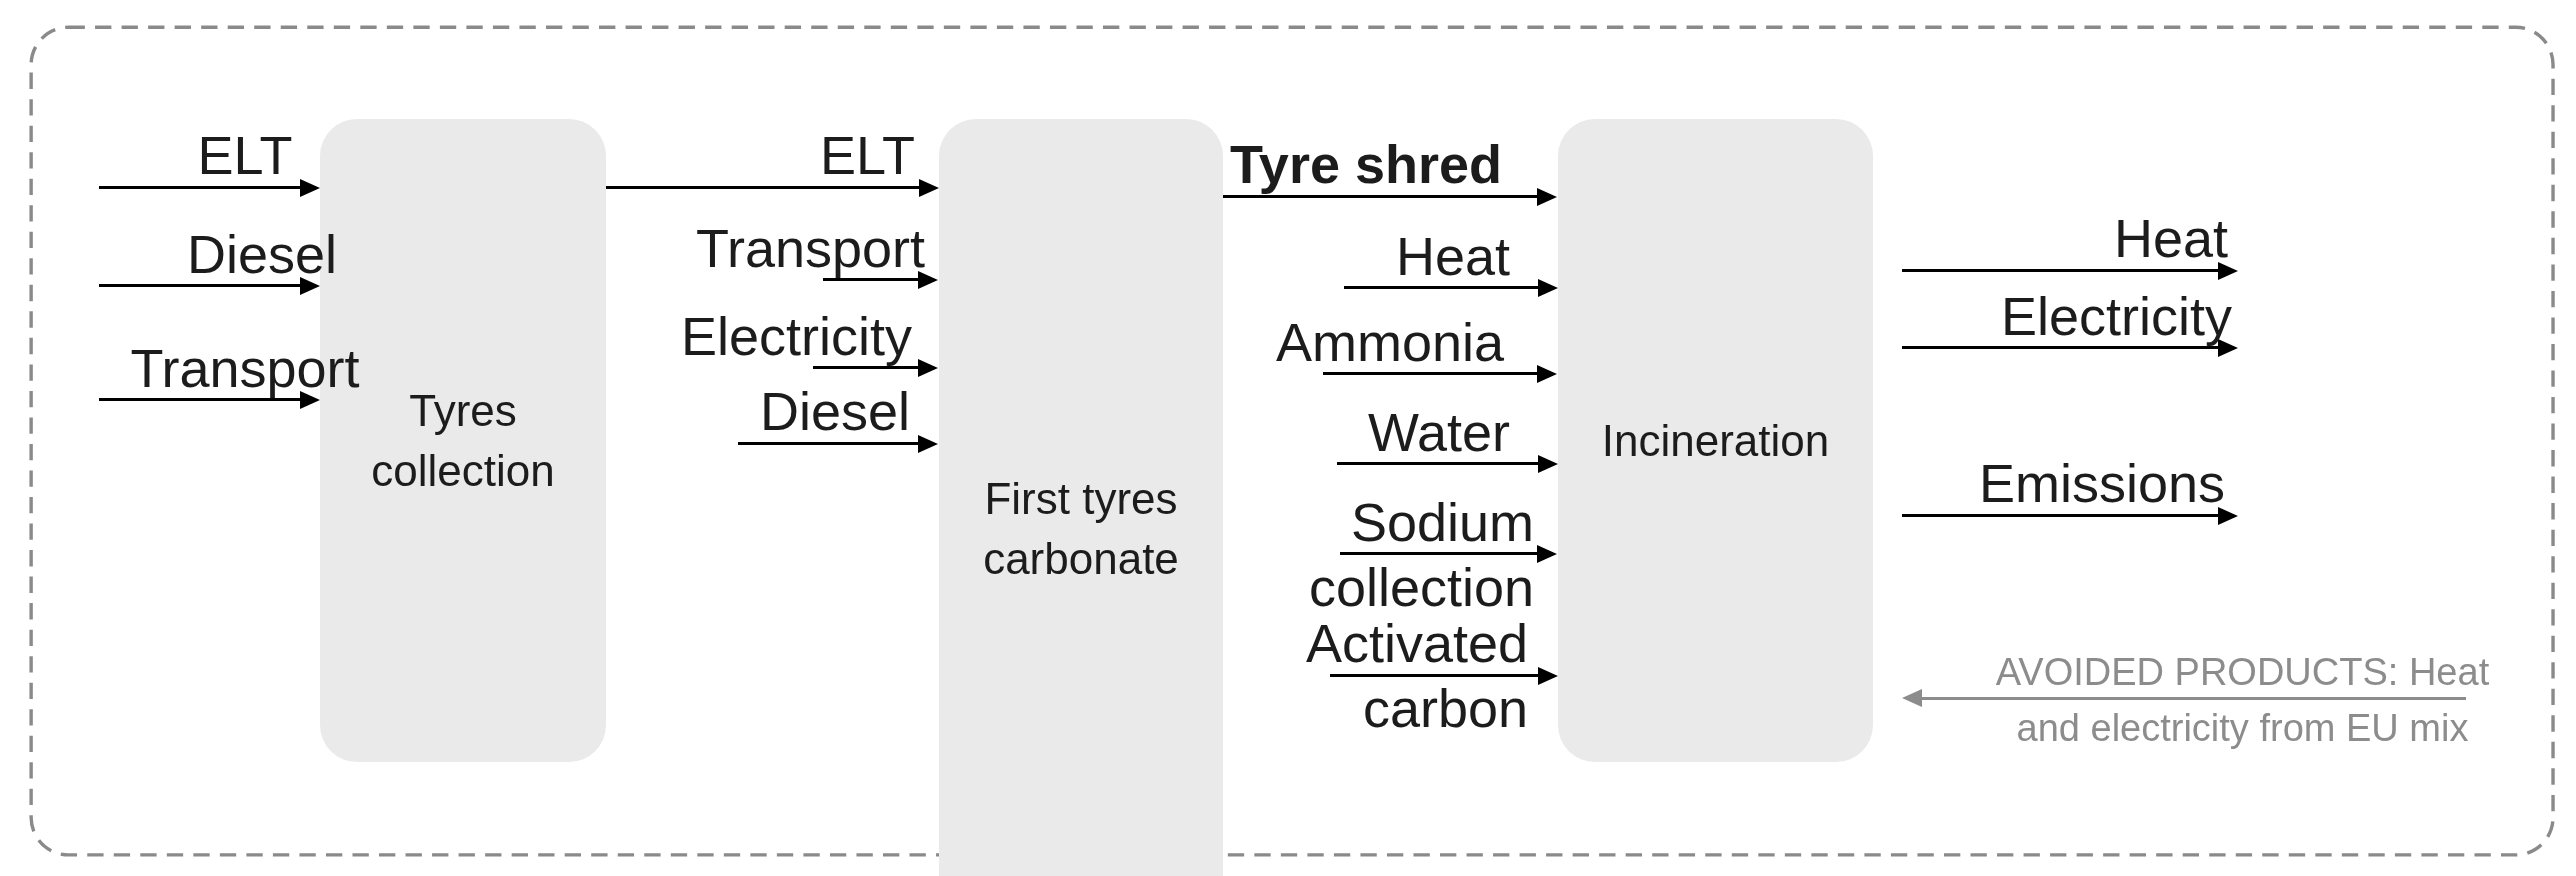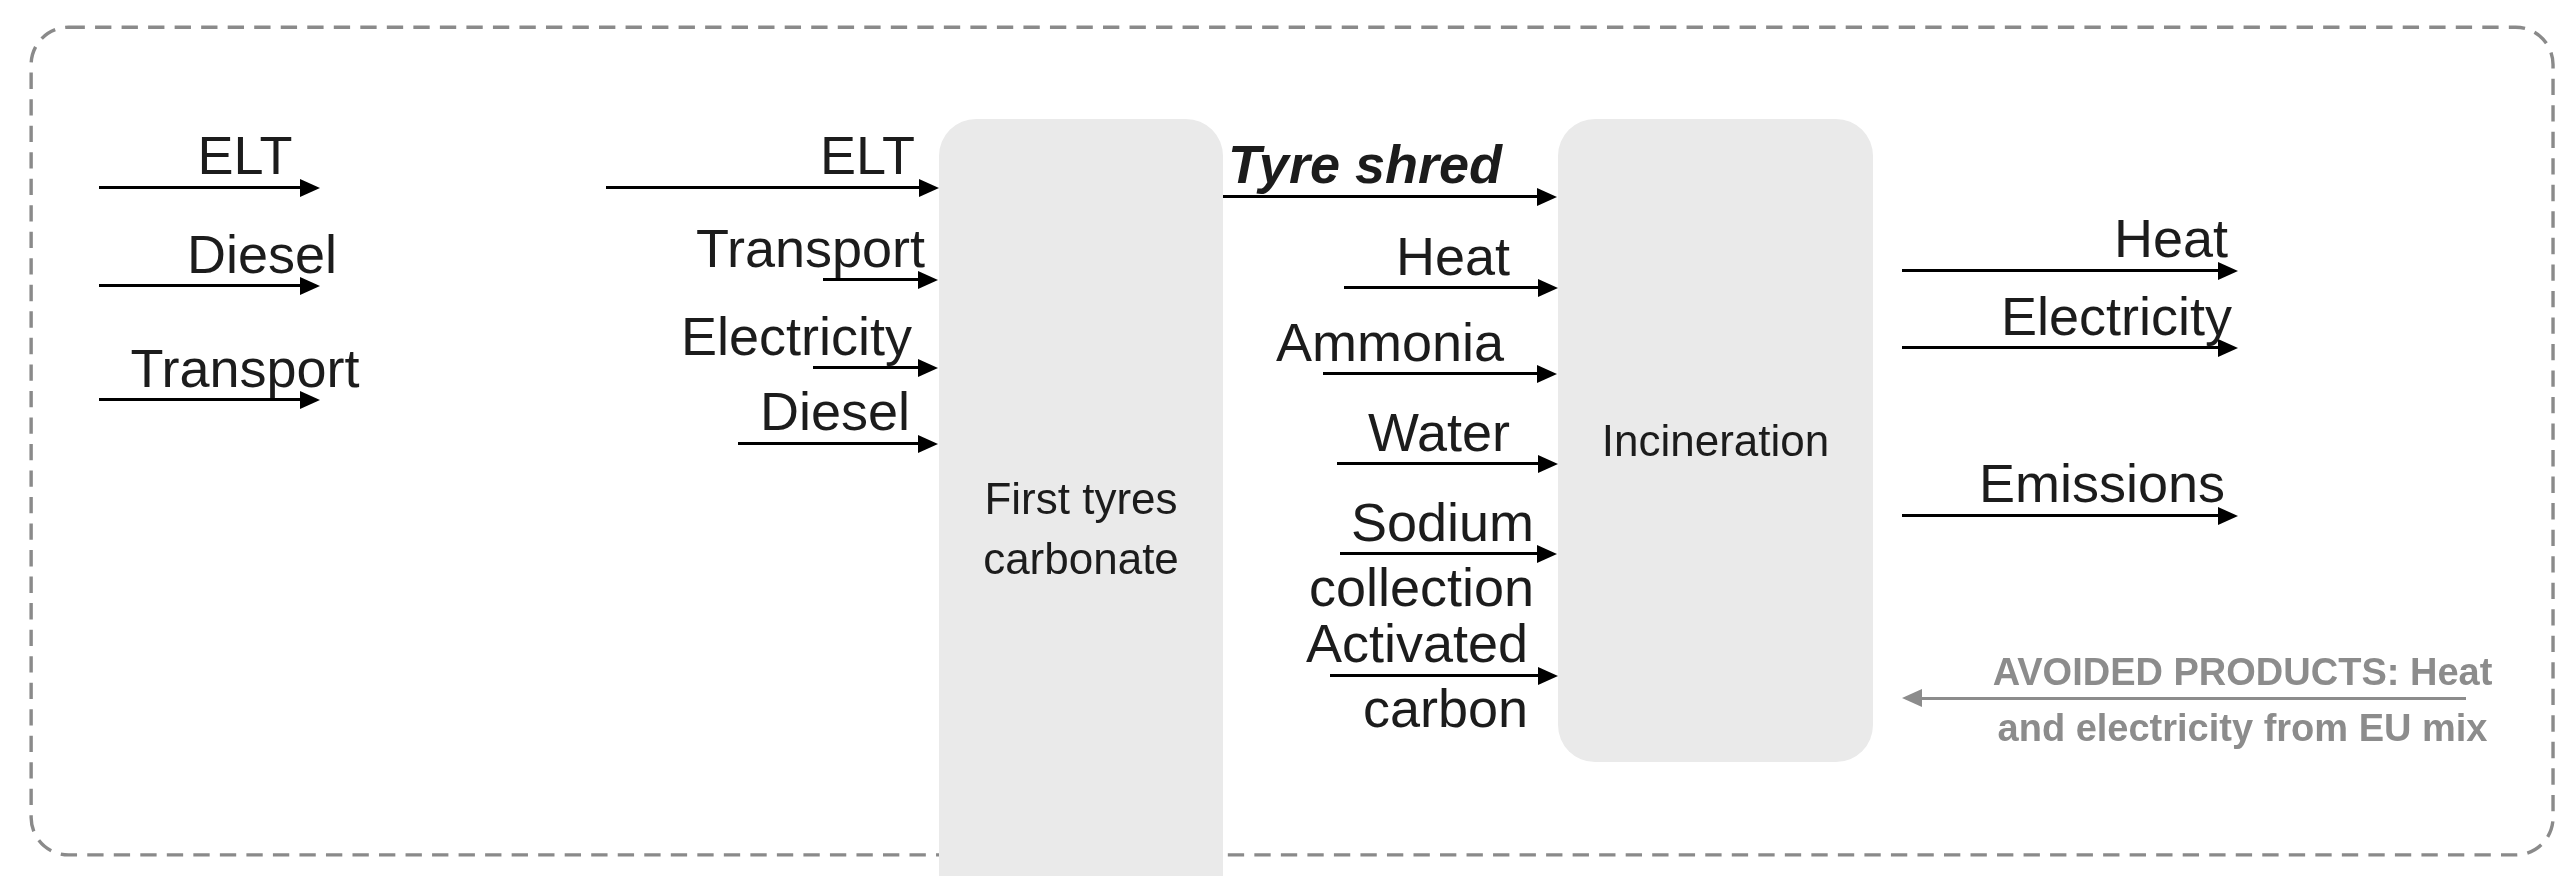--- a/index.html
+++ b/index.html
@@ -54,42 +54,46 @@
 
   
   .lbl{
     position:absolute;
     font-size:54px;
     line-height:48px;
     color:#1c1c1c;
     white-space:nowrap;
   }
   .lbl.c{transform:translateX(-50%);}
-  .lbl.b{font-weight:bold;font-style:italic;}
+  .lbl.b{font-weight:bold;}
 
   
   #avoided-note{
     position:absolute;
     left:1960px;top:644px;width:565px;
     text-align:center;
     font-size:38px;
     line-height:56px;
-    font-weight:bold;
+    font-weight:normal;
     color:#8c8c8c;
   }
 </style>
 </head>
 <body>
 
 <div id="canvas">
 
   <svg id="frame-svg" width="2576" height="876" viewBox="0 0 3786 1288">
     <rect x="45" y="40" width="3708" height="1217" rx="55" ry="55" fill="none" stroke="#8a8a8a" stroke-width="5" stroke-dasharray="24 15"></rect>
   </svg>
 
+  <div class="box" style="left:320px;top:119px;width:286px;height:643px">
+    <div class="bt">Tyres</div>
+    <div class="bt">collection</div>
+  </div>
 
   <div class="box" style="left:939px;top:119px;width:284px;height:819px">
     <div class="bt">First tyres</div>
     <div class="bt">carbonate</div>
   </div>
 
   <div class="box" style="left:1558px;top:119px;width:315px;height:643px">
     <div class="bt">Incineration</div>
   </div>
 

